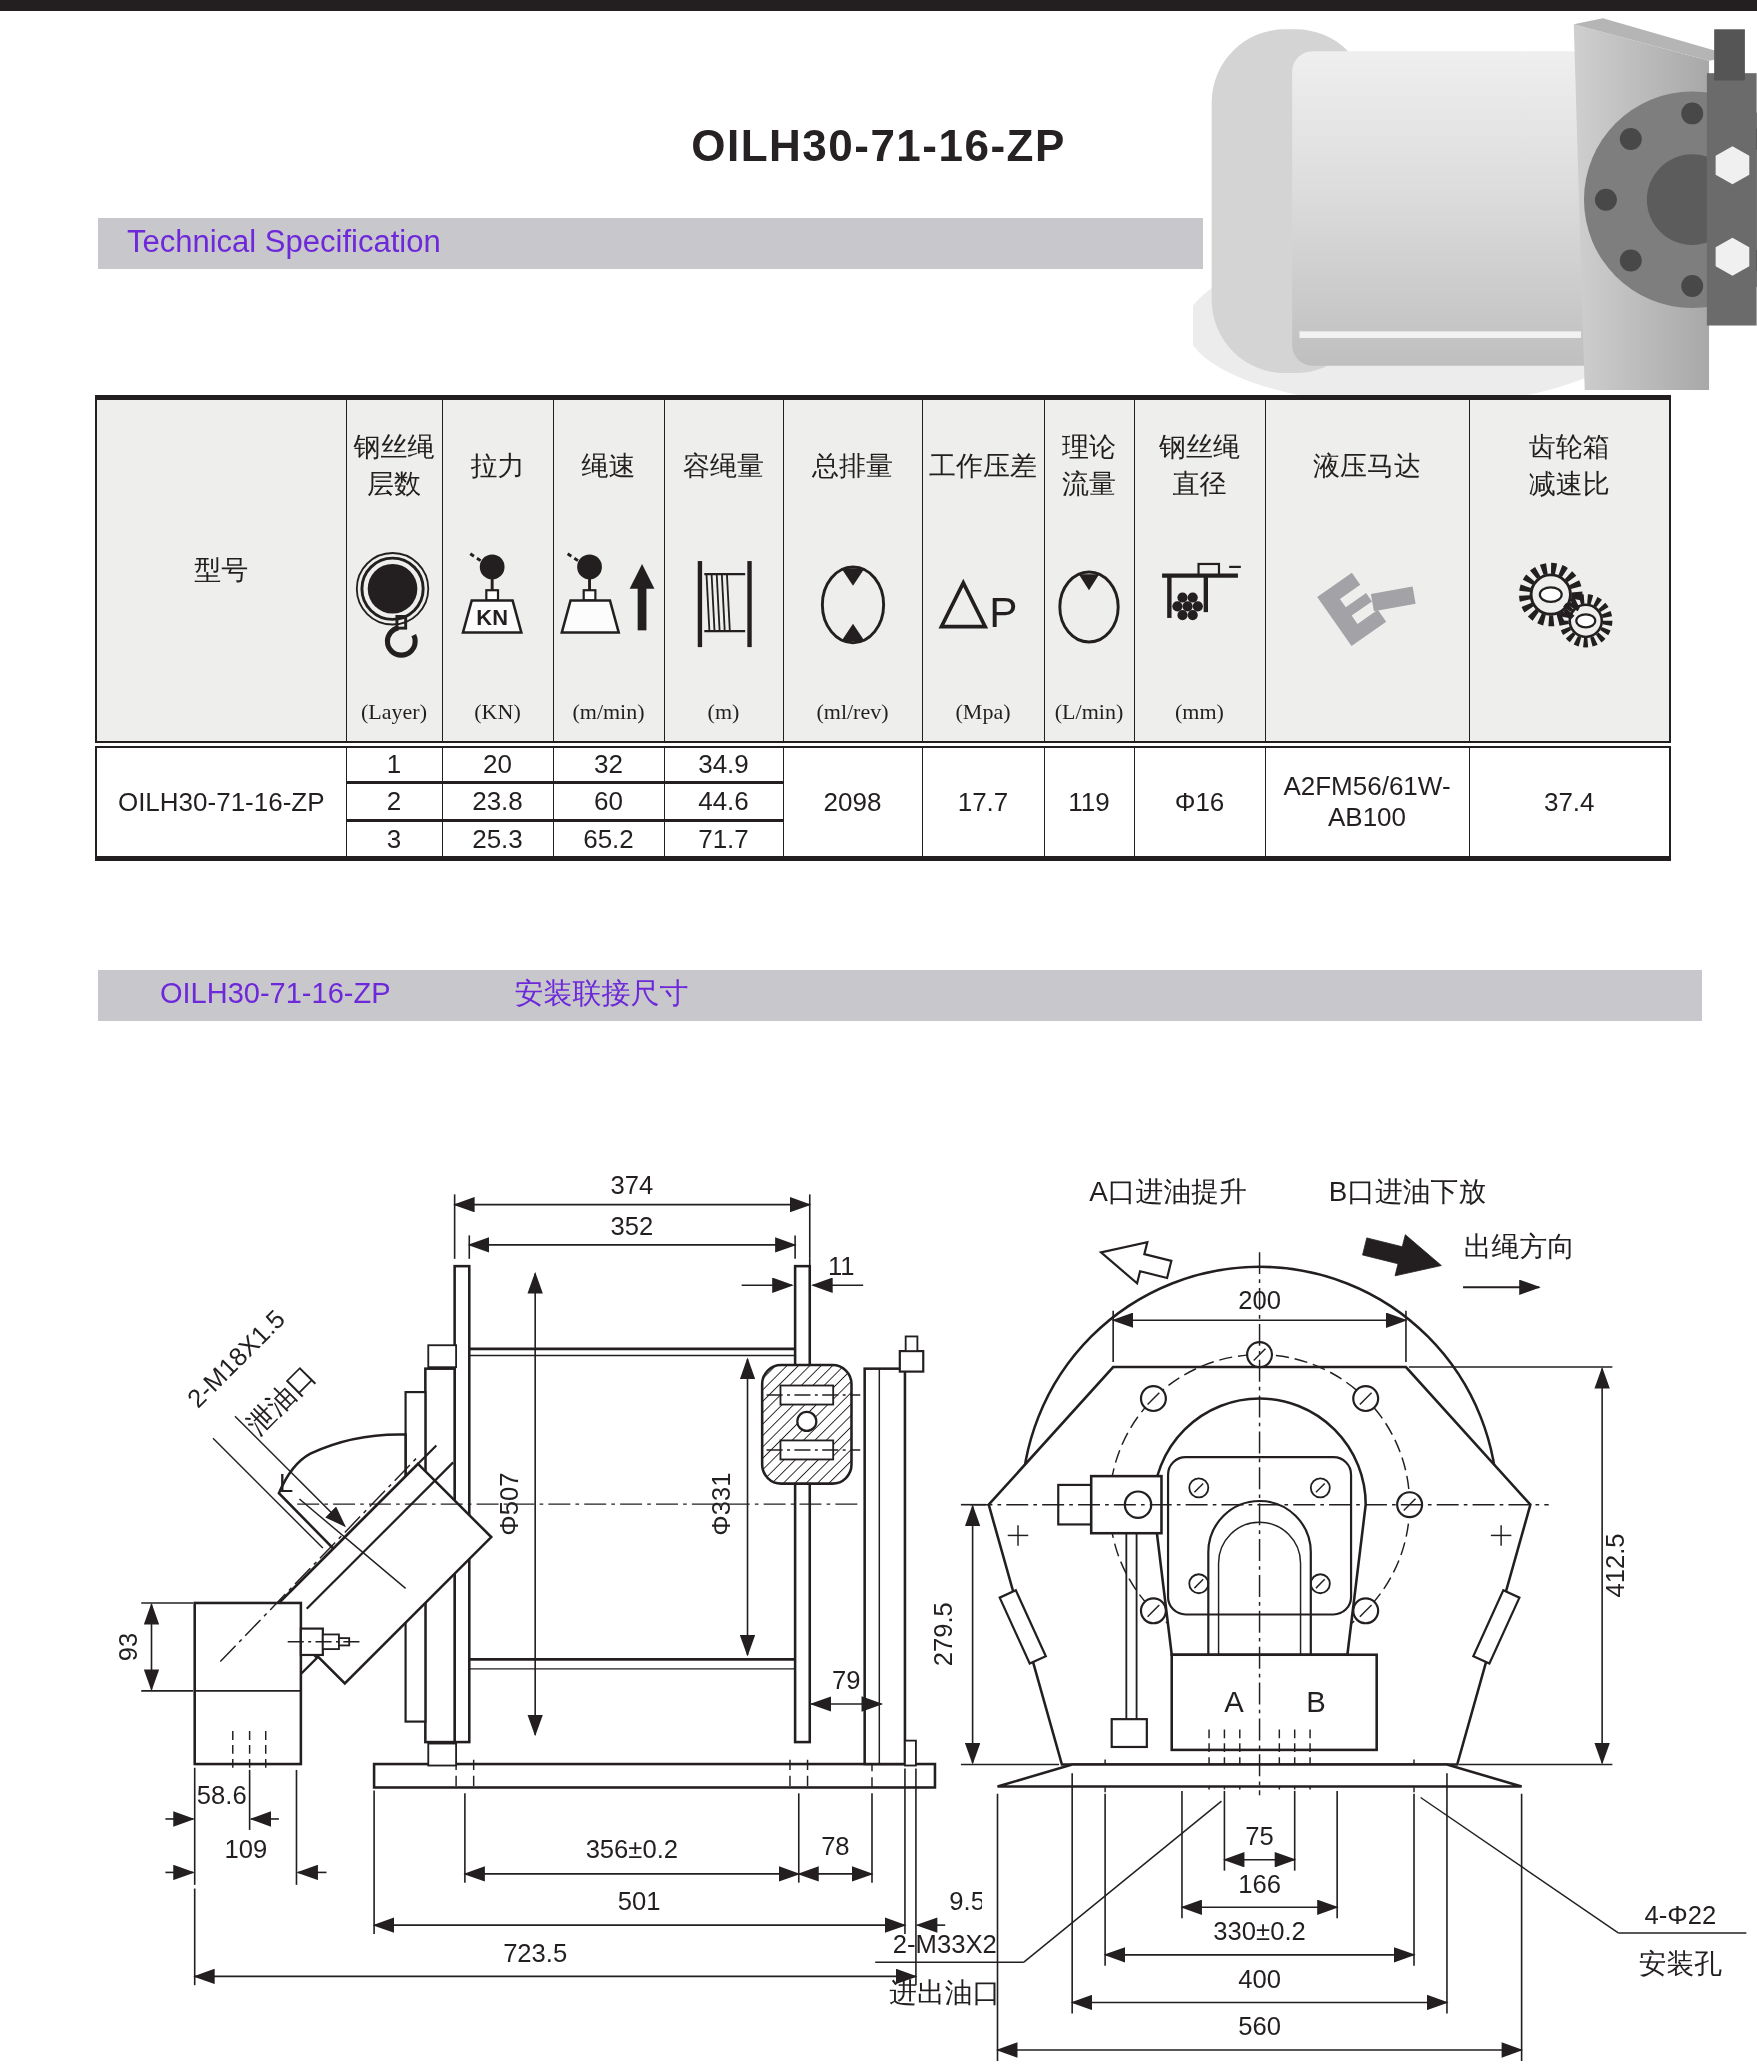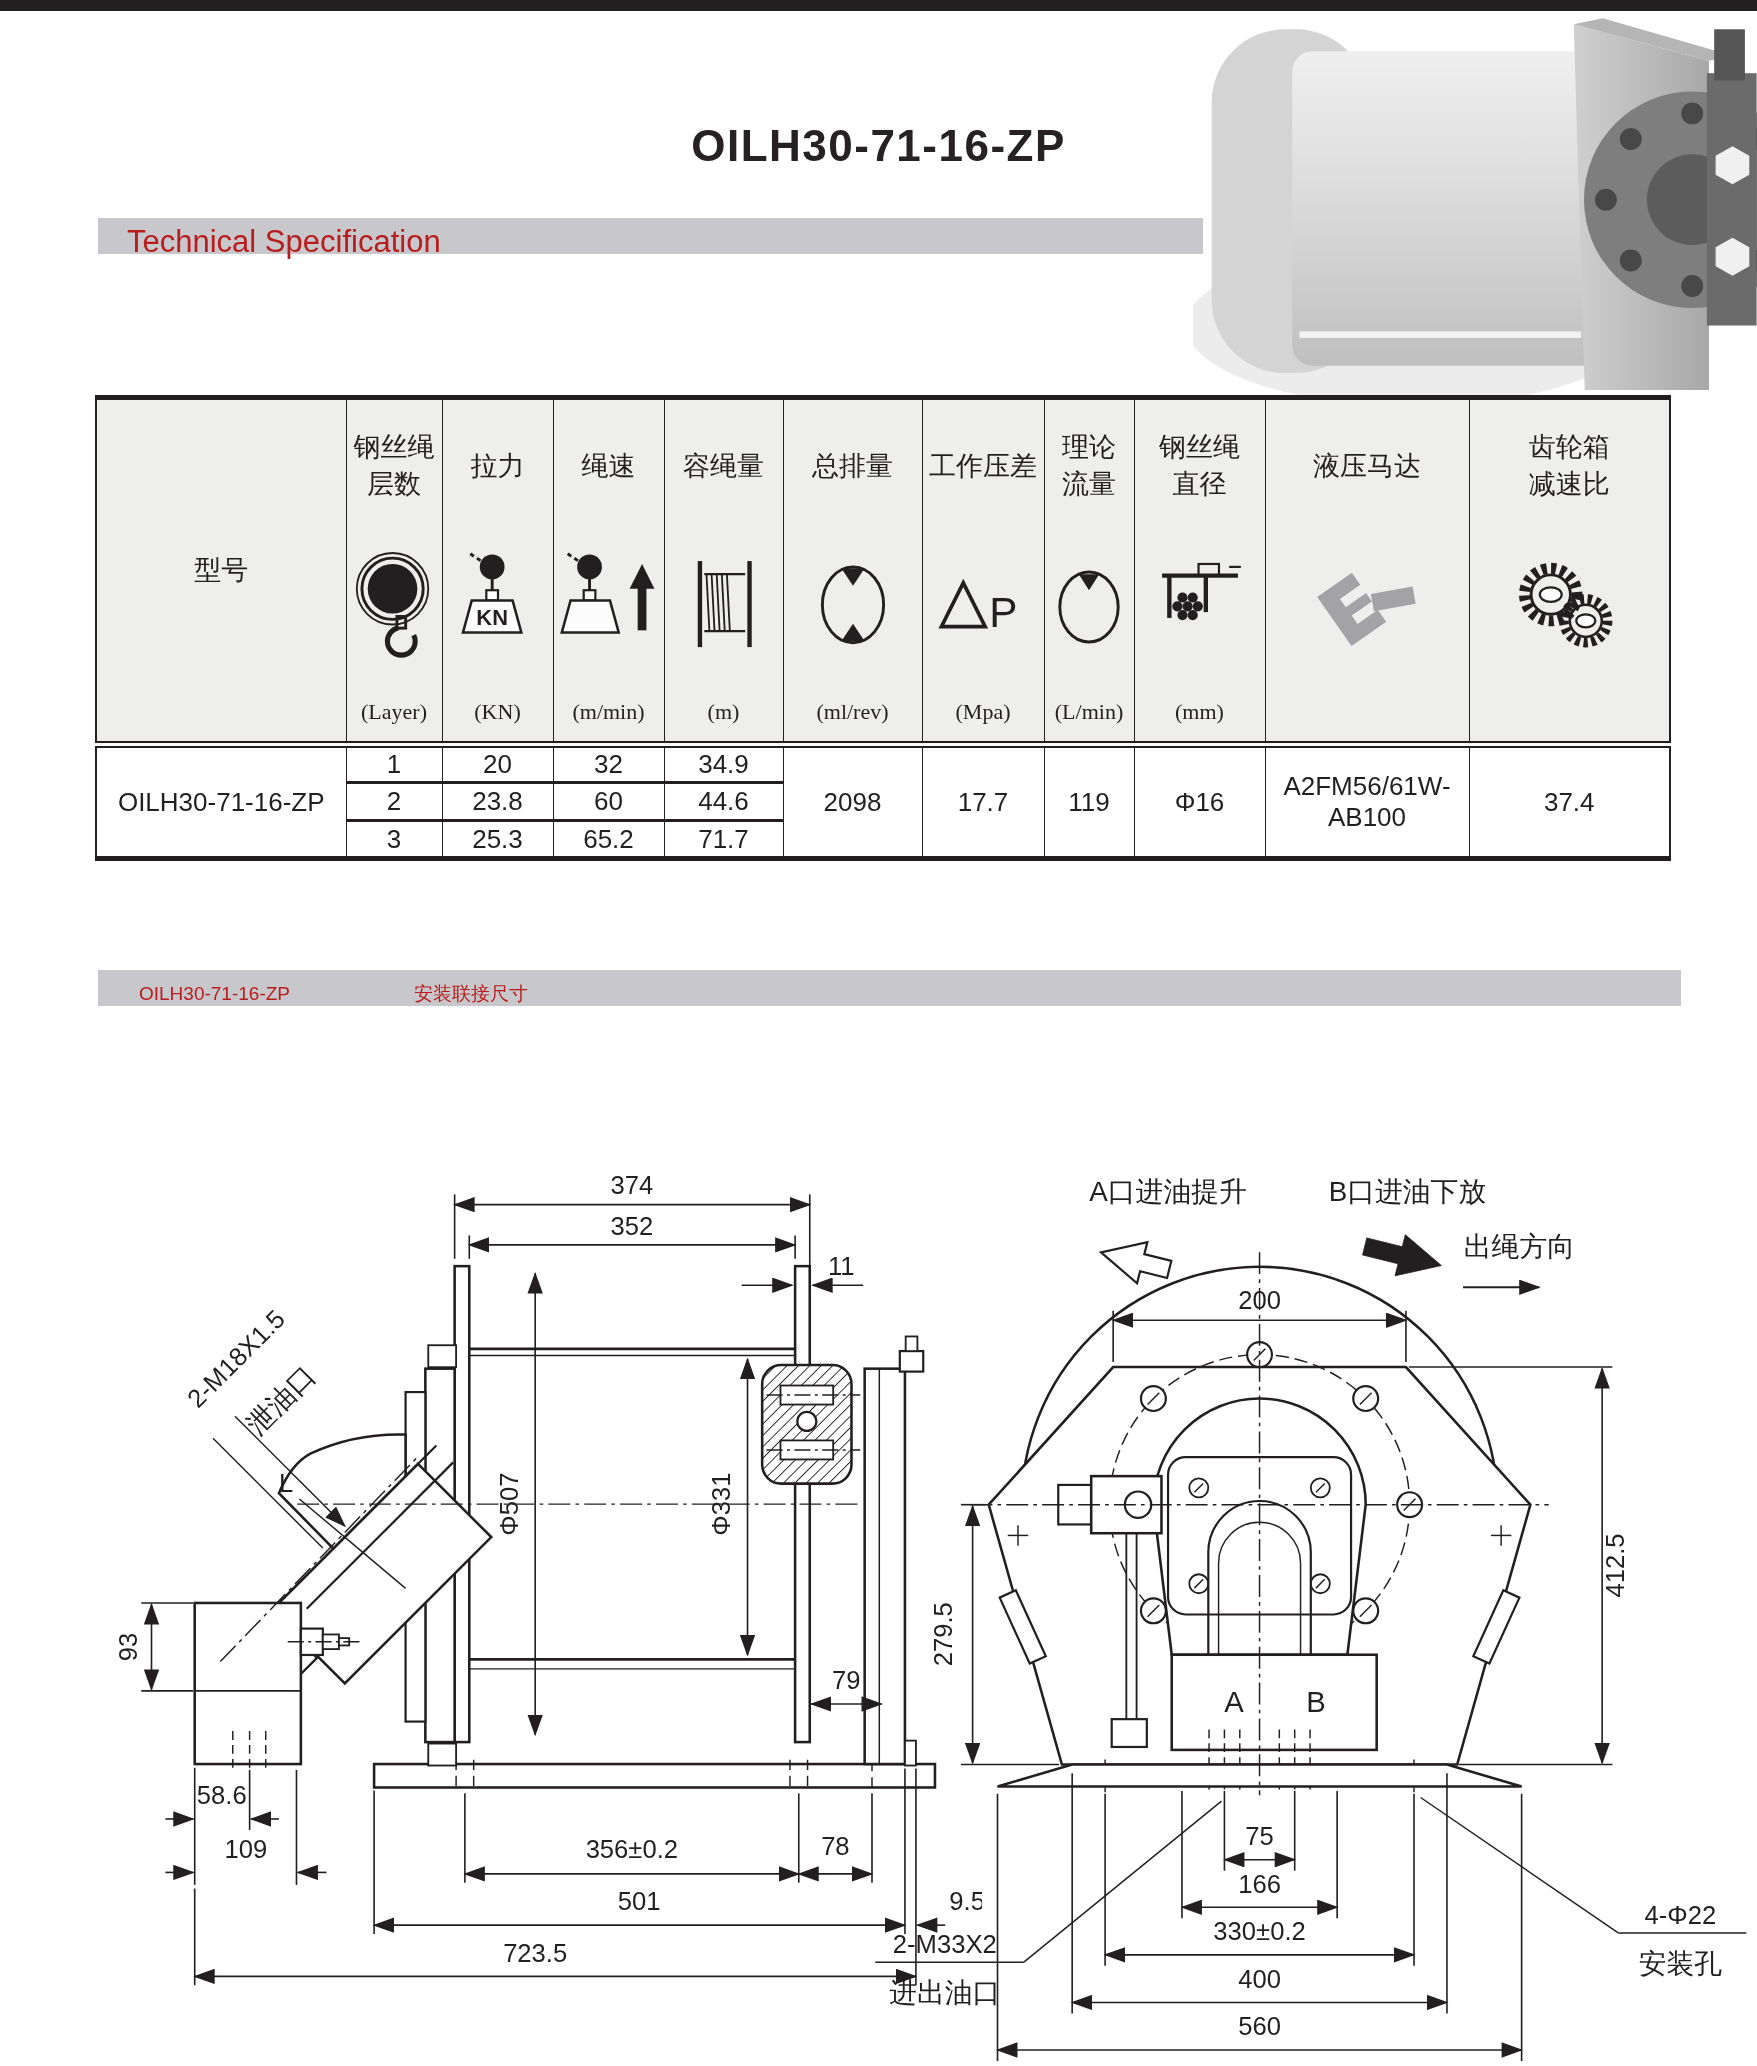--- a/index.html
+++ b/index.html
@@ -5,23 +5,23 @@
   html,body{margin:0;padding:0;background:#fff;}
   body{width:1757px;height:2066px;position:relative;overflow:hidden;
        font-family:"Liberation Sans","DejaVu Sans",sans-serif;color:#231f20;}
   .abs{position:absolute;}
   
   #topbar{left:0;top:0;width:1757px;height:11px;background:#231f20;}
   
   #title{left:0;top:121px;width:1757px;text-align:center;font-size:44px;font-weight:bold;
          letter-spacing:1.5px;color:#262223;}
   
-  .banner{background:#c8c8cc;color:#b91c1c;height:36px;line-height:47px;font-size:31px;}
+  .banner{background:#c8c8cc;color:#6d28d9;height:51px;line-height:47px;font-size:31px;}
   #banner-tech{left:98px;top:218px;width:1076px;padding-left:29px;}
-  #banner-install{left:98px;top:970px;width:1542px;padding-left:41px;font-size:19px;}
+  #banner-install{left:98px;top:970px;width:1542px;padding-left:62px;font-size:29px;}
   #banner-install .sub{margin-left:124px;}
   
   #photo{left:1193px;top:11px;width:564px;height:384px;}
   
   #spec{left:95px;top:395px;border-collapse:collapse;table-layout:fixed;width:1574px;}
   #spec td{border-left:1.8px solid #231f20;text-align:center;vertical-align:middle;padding:0;overflow:hidden;}
   #spec{border:2.2px solid #231f20;border-top:5.9px solid #231f20;border-bottom:5.9px solid #231f20;}
   tr.hl td, tr.hi td, tr.hu td, td.mh{background:#eeeeec;}
   tr.hl{height:135px;} tr.hi{height:150px;text-decoration:underline;} tr.hu{height:62px;font-family:Liberation Serif, serif;}
   tr.dr{height:38px;}

